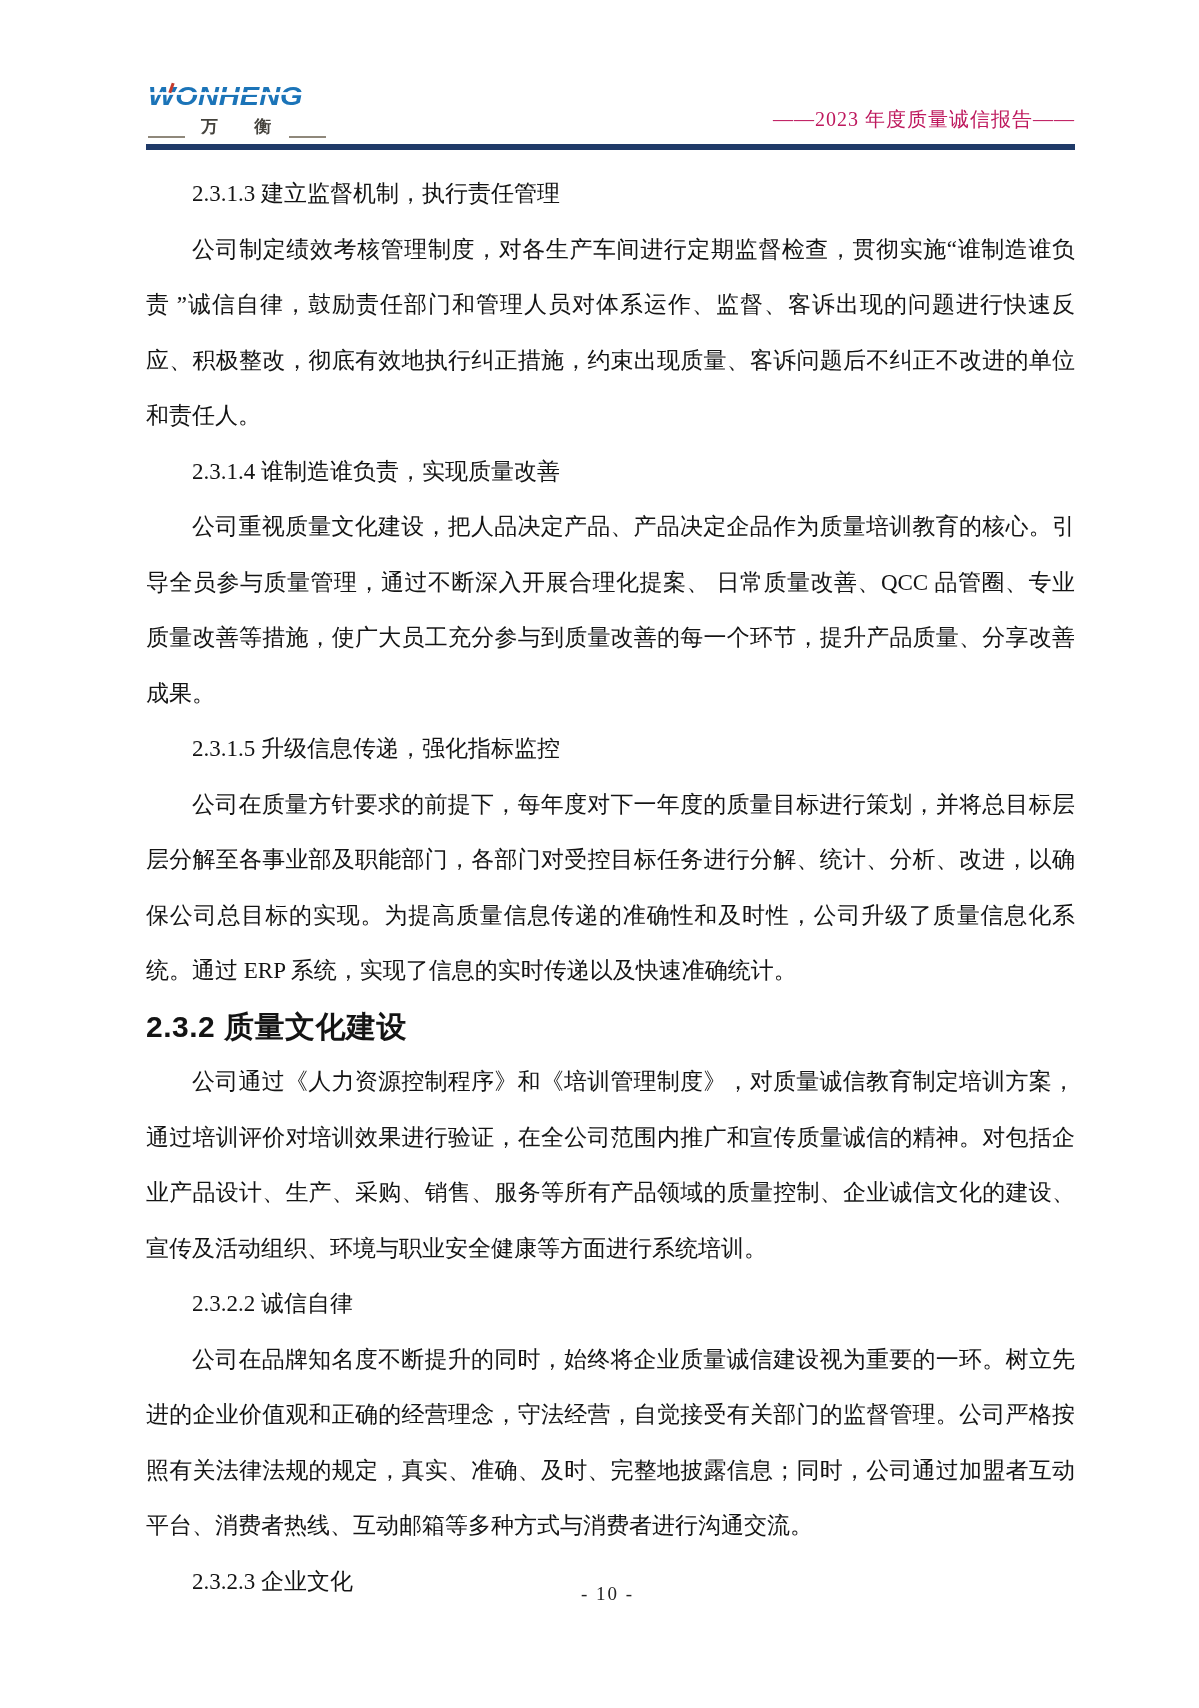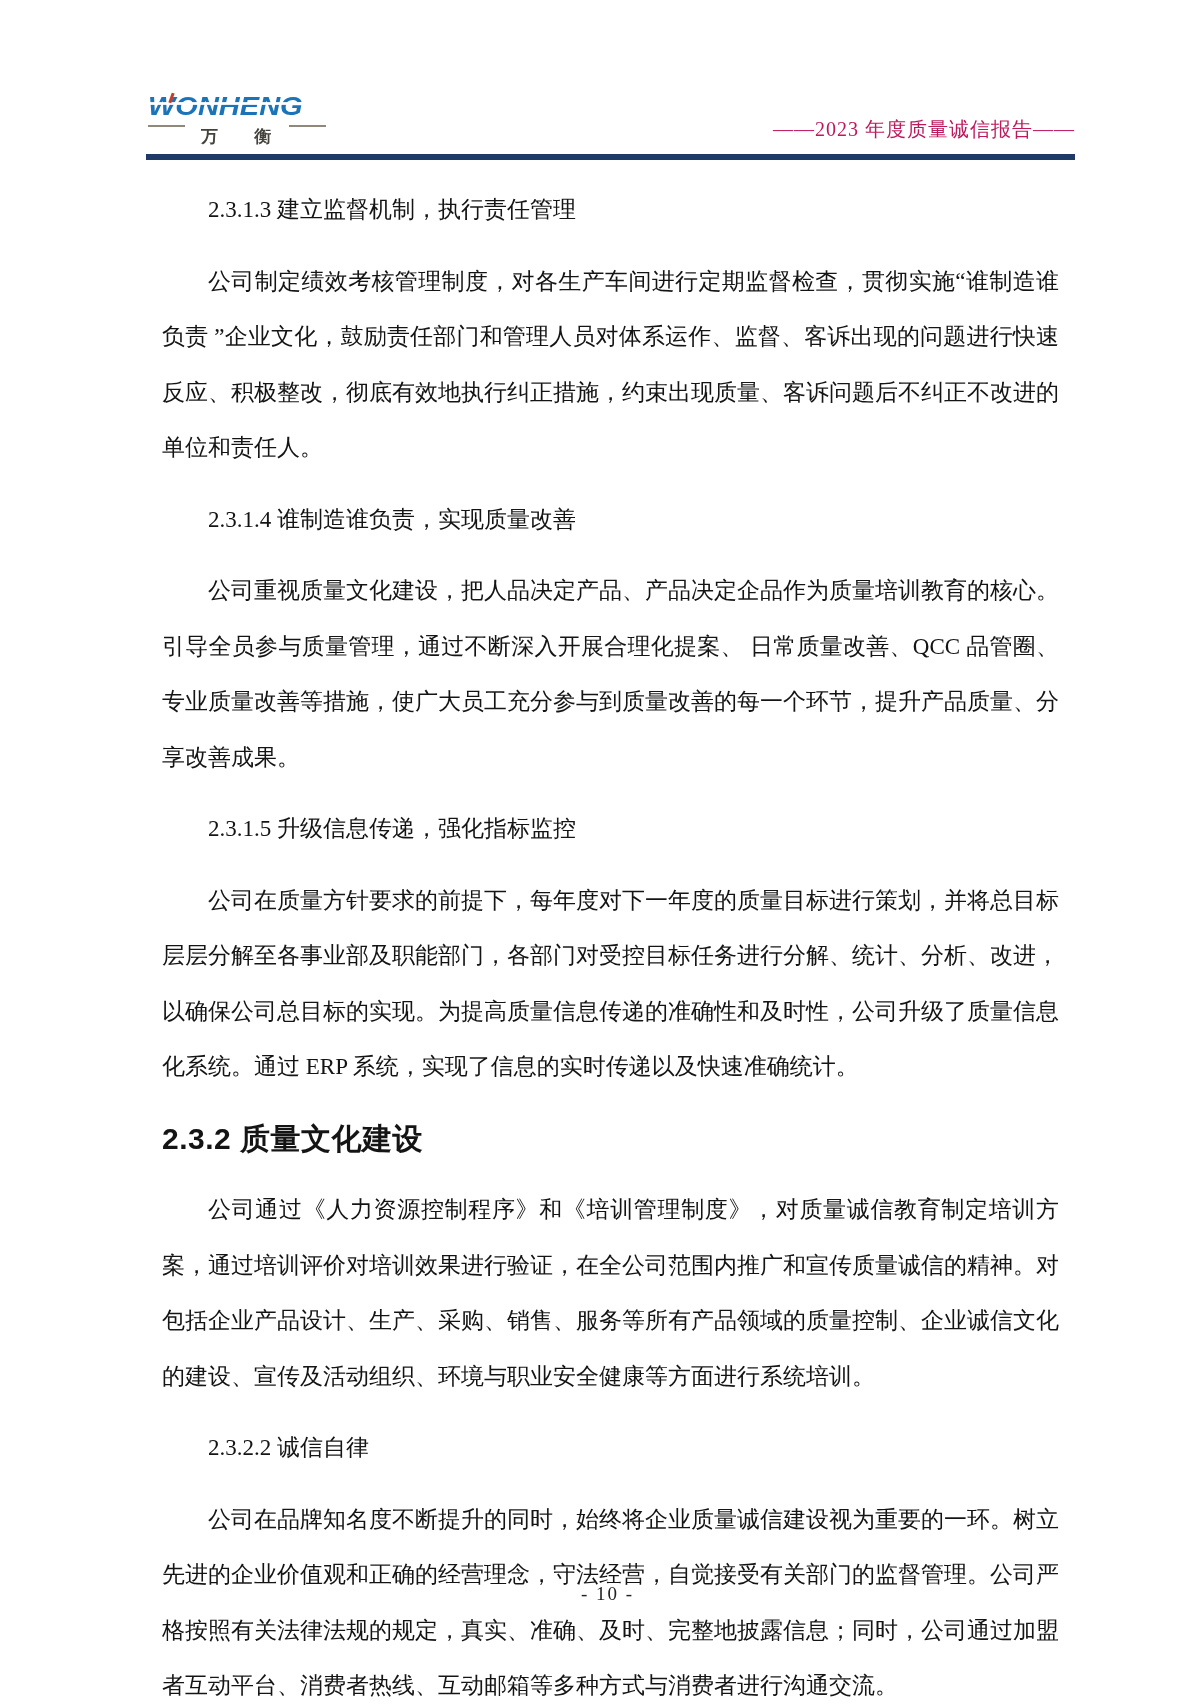--- a/index.html
+++ b/index.html
@@ -5,40 +5,40 @@
   * { margin:0; padding:0; box-sizing:border-box; }
   html,body { background:#ffffff; }
   body {
     width:1199px; height:1708px; position:relative;
     font-family:"Liberation Serif","DejaVu Serif",serif;
     color:#161616;
   }
   .page { position:absolute; inset:0; background:#ffffff; overflow:hidden; }
 
   
-  .page-header { position:absolute; left:146px; right:124px; top:0; height:152px;margin-top:10px; }
+  .page-header { position:absolute; left:146px; right:124px; top:0; height:152px; }
 
   .logo { position:absolute; left:2px; top:82px; width:182px; }
   .logo-word {
     position:relative; display:inline-block;
     font-family:"Liberation Sans","DejaVu Sans",sans-serif;
     font-style:italic; font-weight:800; font-size:29px; line-height:30px;
     letter-spacing:0px; color:#1b74b8;
     transform:scaleY(0.92); transform-origin:left top; white-space:nowrap;
   }
   .logo-stripe {
     position:absolute; left:-2px; right:-4px; top:11px; height:3px;
     background:#ffffff; pointer-events:none;
   }
   .logo-accent {
     position:absolute; left:22px; top:1px; width:3px; height:11px;
     background:#c43a2b; transform:rotate(18deg);
   }
   .logo-cn {
-    margin-top:3px; display:flex; align-items:flex-start; width:178px;
+    margin-top:3px; display:flex; align-items:flex-end; width:178px;
   }
   .logo-cn .rule { flex:1; height:0; border-top:2px solid #8f887b; }
   .logo-cn .cn-text {
     font-weight:bold; font-size:17px; color:#44423c;
     letter-spacing:16px; padding:0 2px 0 16px; white-space:nowrap;
   }
 
   .report-title {
     position:absolute; right:0; top:106px;
     font-size:20px; letter-spacing:1px; color:#be185d; white-space:nowrap;
@@ -47,21 +47,21 @@
     position:absolute; left:0; right:0; top:144px; height:6px;
     background:#1f3a68;
   }
 
   
   .doc-body {
     position:absolute; left:146px; top:166px; width:929px;
     font-size:23px; line-height:55.5px; text-align:justify;
     color:#141414;
   }
-  .doc-body p { margin:16px; text-indent:2em; }
+  .doc-body p { margin:0; text-indent:2em; }
   .doc-body .heading-bold {
     font-weight:bold; font-size:30px; text-indent:0;
     font-family:"Liberation Sans","DejaVu Sans",sans-serif;
     letter-spacing:0.5px;
   }
 
   
   .page-footer {
     position:absolute; left:16px; right:0; top:1583px;
     text-align:center; font-size:19px; color:#222;
@@ -85,21 +85,21 @@
         <span class="cn-text">万 衡</span>
         <span class="rule"></span>
       </div>
     </div>
     <div class="report-title">——2023 年度质量诚信报告——</div>
     <div class="header-bar"></div>
   </header>
 
   <main class="doc-body">
     <p>2.3.1.3 建立监督机制，执行责任管理</p>
-    <p>公司制定绩效考核管理制度，对各生产车间进行定期监督检查，贯彻实施“谁制造谁负责 ”企业文化，鼓励责任部门和管理人员对体系运作、监督、客诉出现的问题进行快速反应、积极整改，彻底有效地执行纠正措施，约束出现质量、客诉问题后不纠正不改进的单位和责任人。</p>
+    <p>公司制定绩效考核管理制度，对各生产车间进行定期监督检查，贯彻实施“谁制造谁负责 ”诚信自律，鼓励责任部门和管理人员对体系运作、监督、客诉出现的问题进行快速反应、积极整改，彻底有效地执行纠正措施，约束出现质量、客诉问题后不纠正不改进的单位和责任人。</p>
     <p>2.3.1.4 谁制造谁负责，实现质量改善</p>
     <p>公司重视质量文化建设，把人品决定产品、产品决定企品作为质量培训教育的核心。引导全员参与质量管理，通过不断深入开展合理化提案、 日常质量改善、QCC 品管圈、专业质量改善等措施，使广大员工充分参与到质量改善的每一个环节，提升产品质量、分享改善成果。</p>
     <p>2.3.1.5 升级信息传递，强化指标监控</p>
     <p>公司在质量方针要求的前提下，每年度对下一年度的质量目标进行策划，并将总目标层层分解至各事业部及职能部门，各部门对受控目标任务进行分解、统计、分析、改进，以确保公司总目标的实现。为提高质量信息传递的准确性和及时性，公司升级了质量信息化系统。通过 ERP 系统，实现了信息的实时传递以及快速准确统计。</p>
     <p class="heading-bold">2.3.2 质量文化建设</p>
     <p>公司通过《人力资源控制程序》和《培训管理制度》，对质量诚信教育制定培训方案，通过培训评价对培训效果进行验证，在全公司范围内推广和宣传质量诚信的精神。对包括企业产品设计、生产、采购、销售、服务等所有产品领域的质量控制、企业诚信文化的建设、宣传及活动组织、环境与职业安全健康等方面进行系统培训。</p>
     <p>2.3.2.2 诚信自律</p>
     <p>公司在品牌知名度不断提升的同时，始终将企业质量诚信建设视为重要的一环。树立先进的企业价值观和正确的经营理念，守法经营，自觉接受有关部门的监督管理。公司严格按照有关法律法规的规定，真实、准确、及时、完整地披露信息；同时，公司通过加盟者互动平台、消费者热线、互动邮箱等多种方式与消费者进行沟通交流。</p>
     <p>2.3.2.3 企业文化</p>
   </main>

